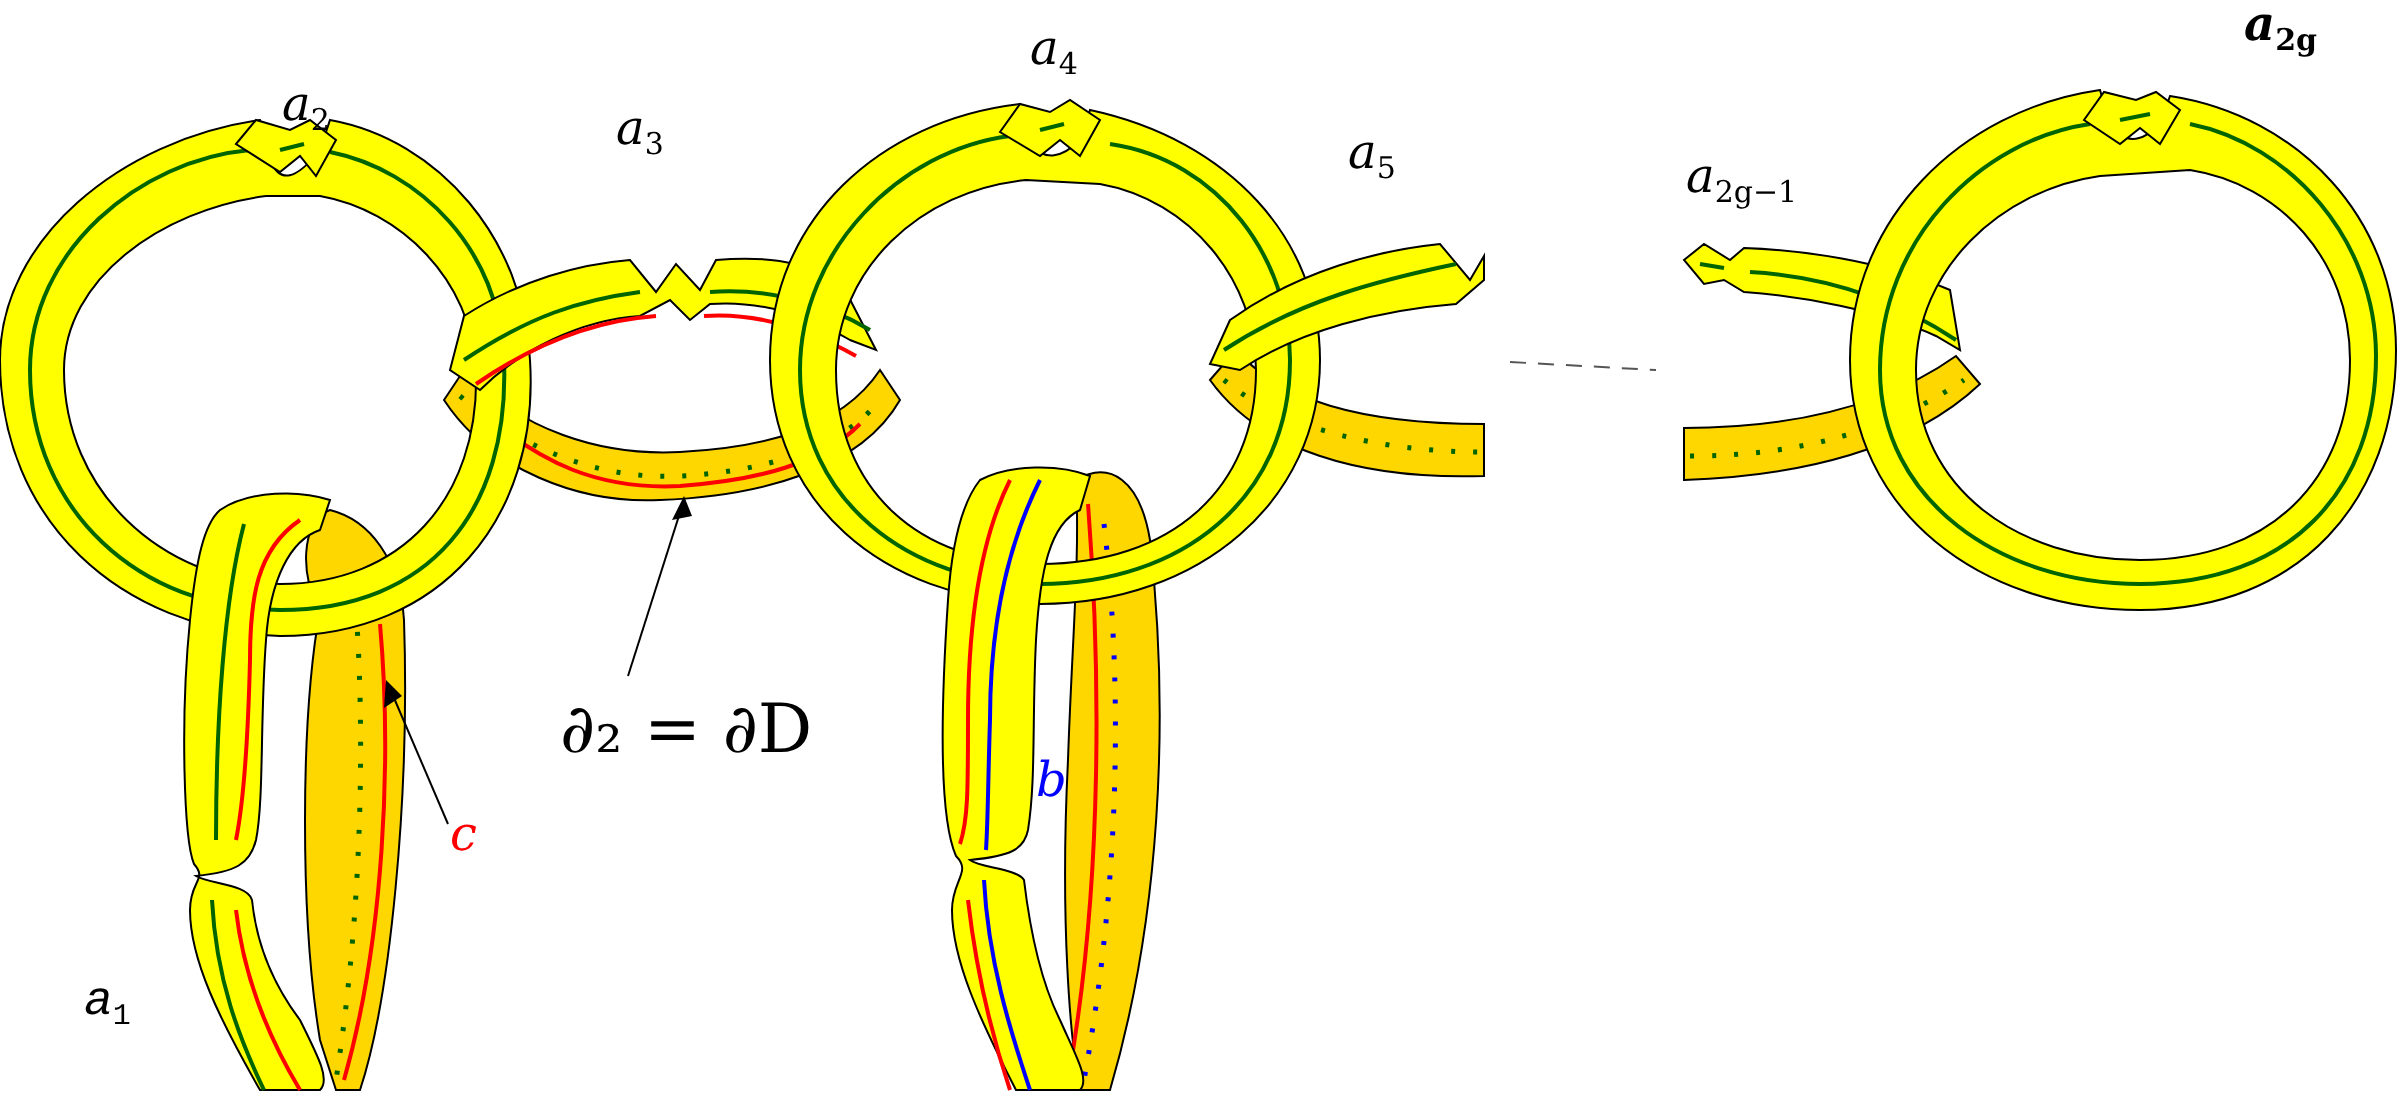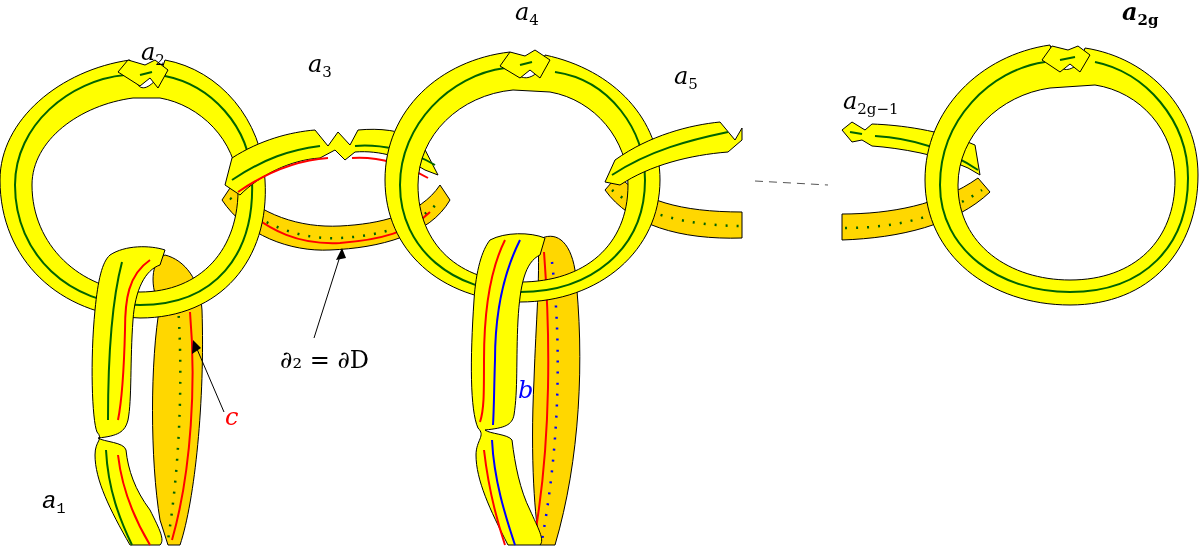--- a/index.html
+++ b/index.html
@@ -113,20 +113,20 @@
   </g>
 
   <g>
     <line class="arrow" x1="224" y1="412" x2="194" y2="342"></line>
     <path d="M193,340 L192,354 L201,348 Z" fill="#000"></path>
   </g>
 </svg>
 
 <div class="lbl" style="left:141px; top:16px;margin-top:24px;"><span>a</span><sub>2</sub></div>
 <div class="lbl" style="left:308px; top:52px;"><span>a</span><sub>3</sub></div>
-<div class="lbl" style="left:515px; top:0;"><span>a</span><sub>4</sub></div>
+<div class="lbl" style="left:515px; top:12px;"><span>a</span><sub>4</sub></div>
 <div class="lbl" style="left:674px; top:64px;"><span>a</span><sub>5</sub></div>
-<div class="lbl" style="left:843px; top:76px;margin-top:13px;"><span>a</span><sub>2g−1</sub></div>
+<div class="lbl" style="left:843px; top:76px;"><span>a</span><sub>2g−1</sub></div>
 <div class="lbl" style="left:1122px; top:0px;font-weight:bold;"><span>a</span><sub>2g</sub></div>
 <div class="lbl" style="left:42px; top:490px;font-family:Liberation Mono, monospace;"><span>a</span><sub>1</sub></div>
 <div class="lbl" style="left:225px; top:405px; color:#ff0000;">c</div>
 <div class="lbl" style="left:518px; top:378px; color:#0000ff;">b</div>
-<div class="lbl" style="left:280px; top:348px; font-style:normal; font-size:24px;">∂₂ = ∂D</div>
+<div class="lbl" style="left:280px; top:348px; font-style:normal; font-size:34px;">∂₂ = ∂D</div>
 
 </body></html>

